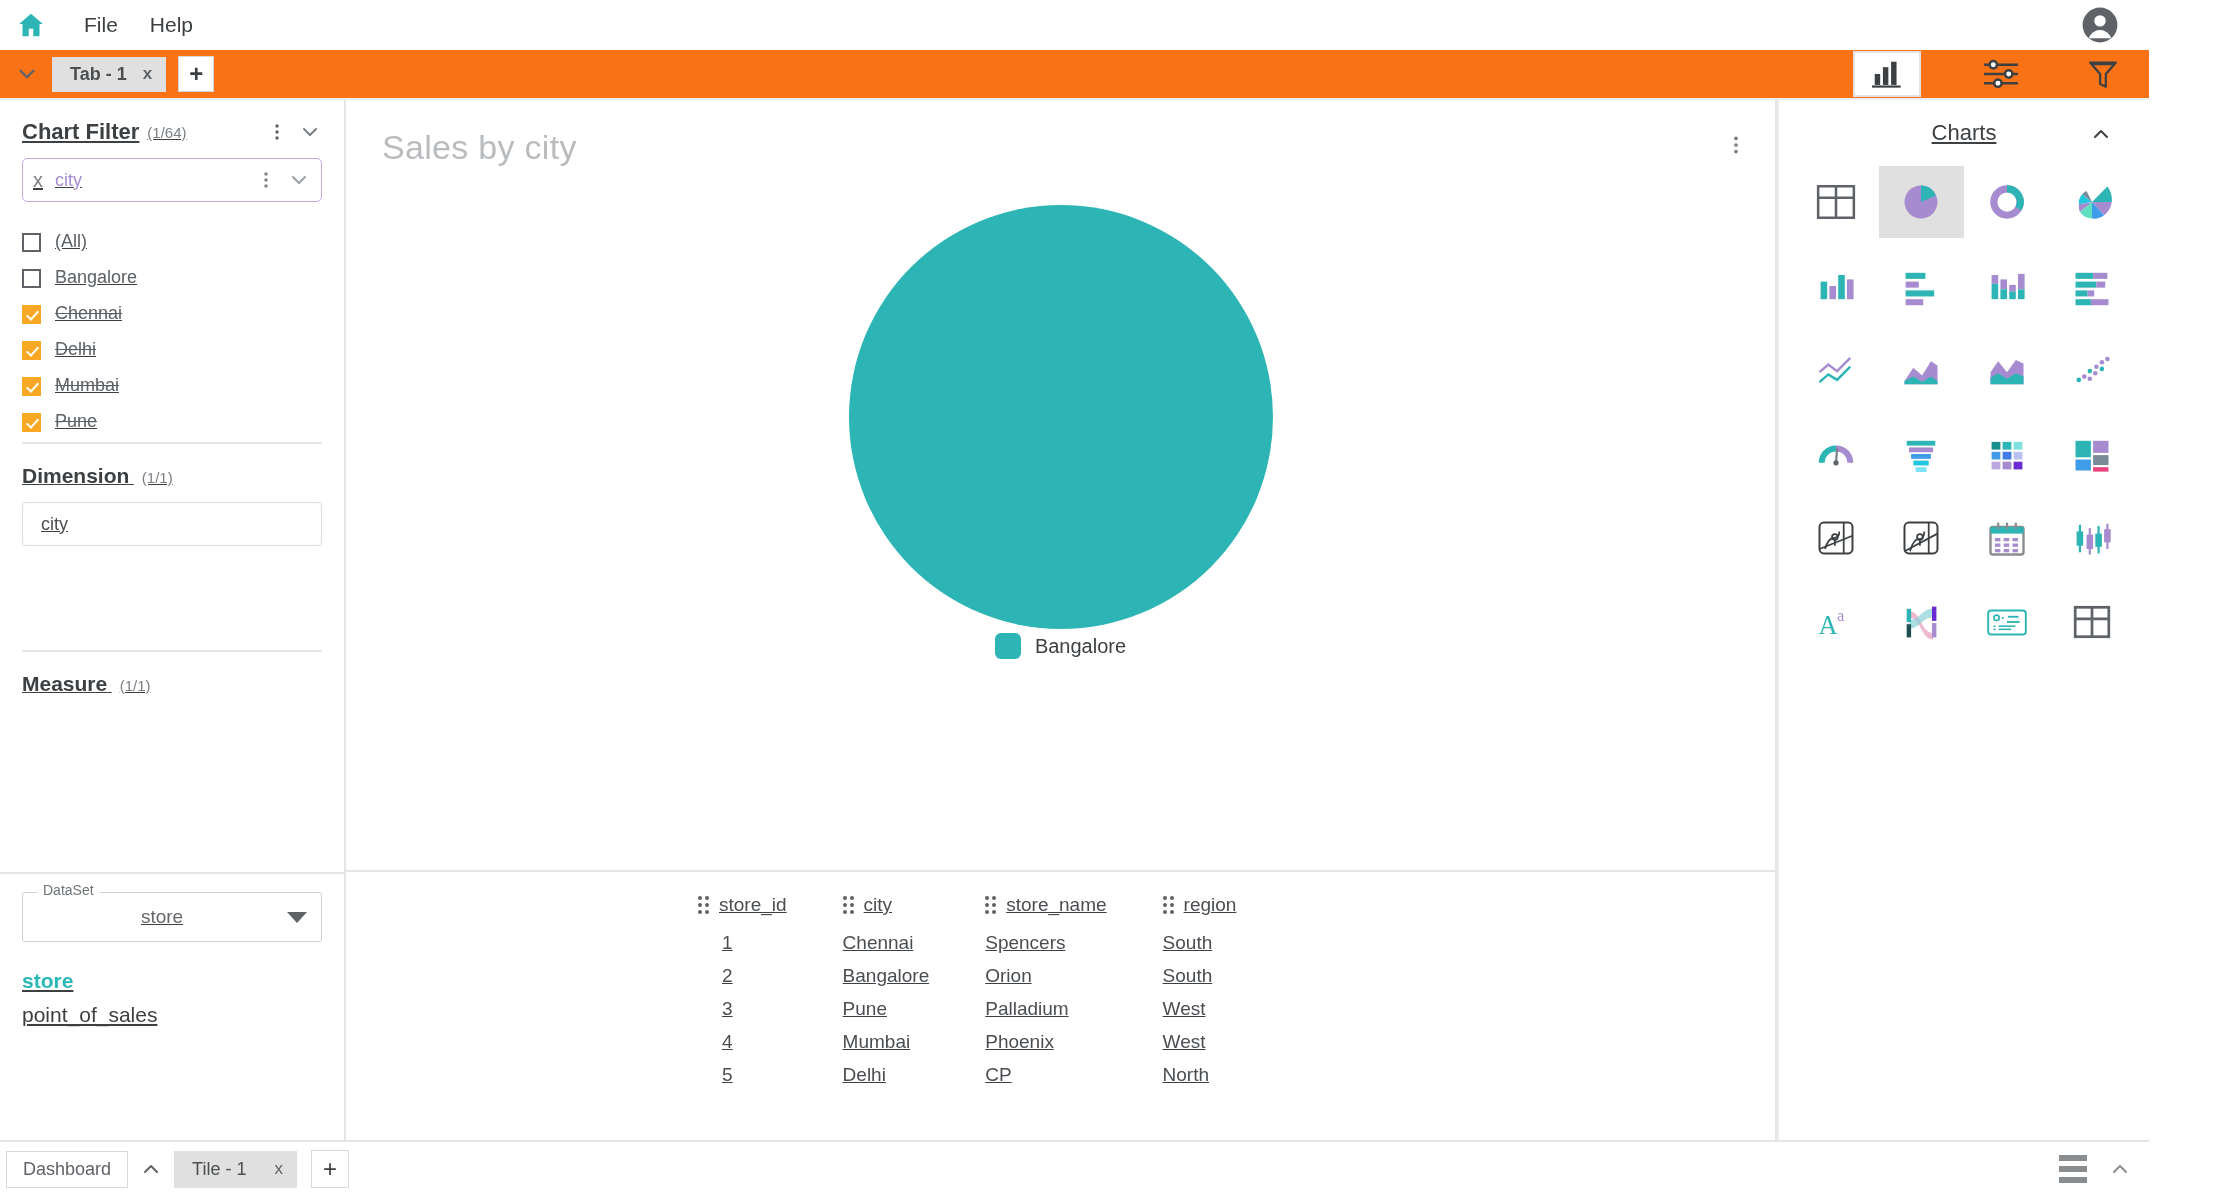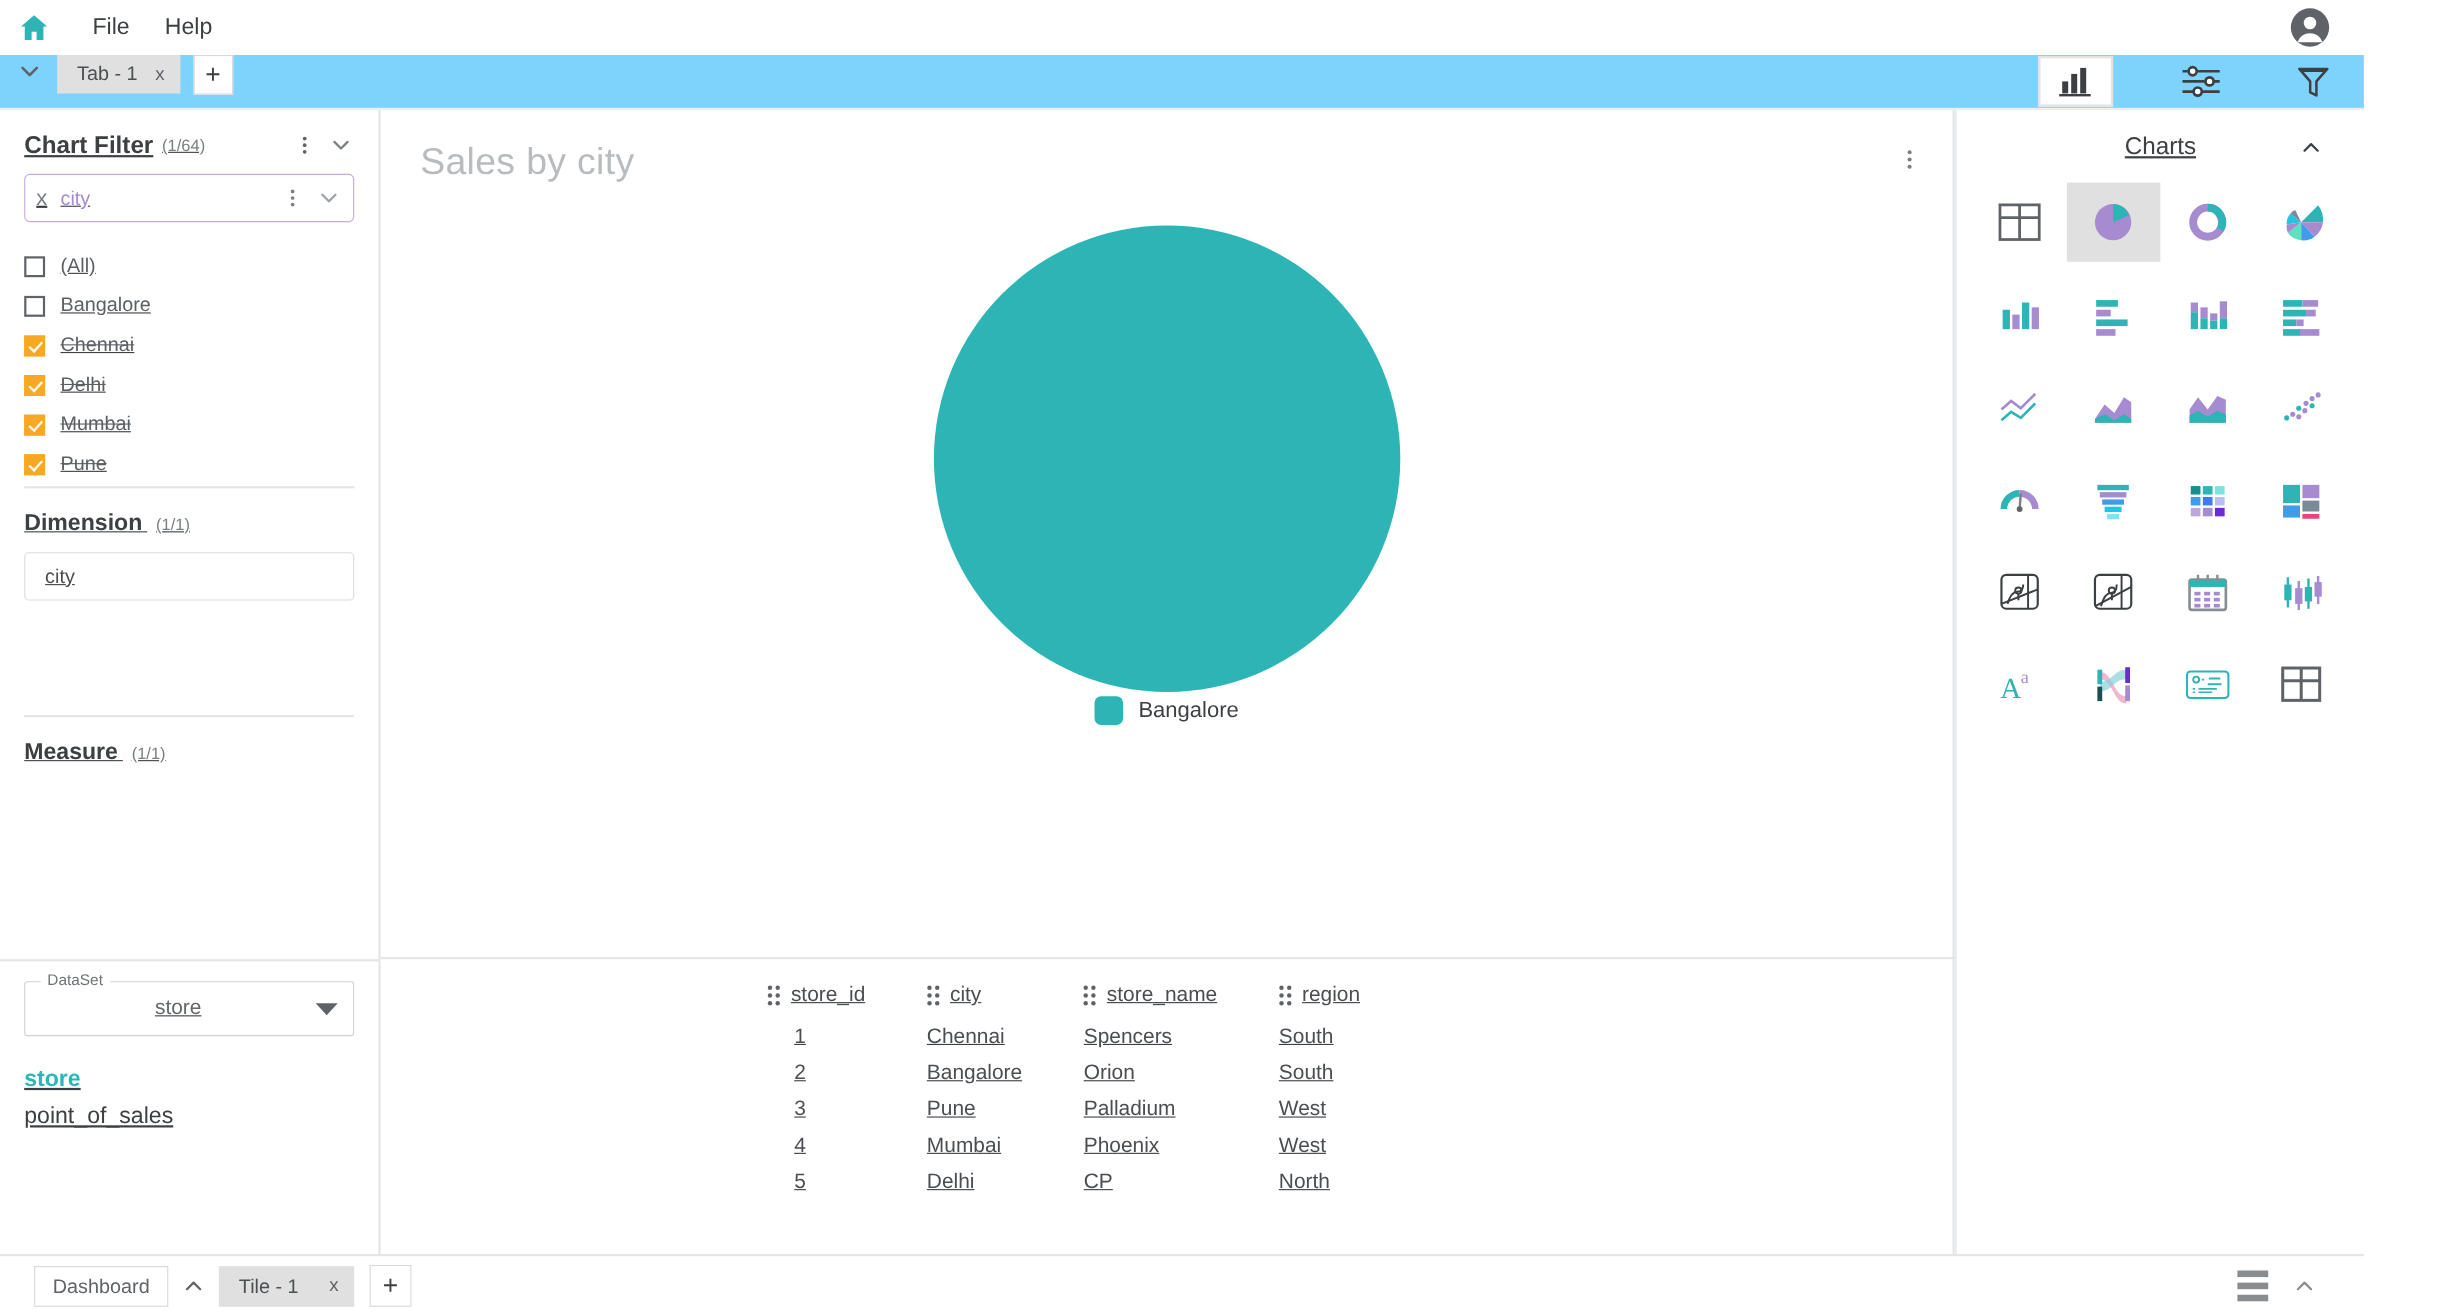--- a/index.html
+++ b/index.html
@@ -24,25 +24,26 @@
   .menu-item {
     font-size: 21px; color: #3c4043;
     padding: 4px 14px; margin-right: 4px; cursor: default;
   }
   .menubar-spacer { flex: 1 1 auto; }
   .avatar { width: 38px; height: 38px; margin-right: 16px; }
 
   
   .tabbar {
     height: 50px; flex: 0 0 50px;
-    display: flex; align-items: flex-start;
+    display: flex; align-items: center;
     padding: 0 12px;
-    background: #7dd3fc;
+    background: #f97316;
     border-bottom: 2px solid #eceef0;
     position: relative;
+    font-weight: bold;
   }
   .tab-chevron { width: 30px; height: 30px; display: flex; align-items: center; justify-content: center; margin-right: 10px; }
   .tab {
     display: flex; align-items: center; gap: 16px;
     background: #e0e0e0;
     padding: 7px 14px 7px 18px;
     font-size: 18px; color: #4b4f52;
   }
   .tab .tab-close { color: #5f6368; font-size: 17px; }
   .tab-add {
@@ -185,21 +186,21 @@
     row-gap: 12px; padding: 6px 14px 0 14px;
   }
   .chart-cell {
     height: 72px; display: flex; align-items: center; justify-content: center;
   }
   .chart-cell.selected { background: #e0e0e0; }
 
   
   .bottombar {
     height: 56px; flex: 0 0 56px;
-    display: flex; align-items: center; padding: 0 31px;
+    display: flex; align-items: center; padding: 0 6px;
     border-top: 2px solid #e3e5e7; background: #fff;
   }
   .btn-outline {
     border: 1.5px solid #d8d8d8; background: #fff;
     padding: 7px 16px; font-size: 18px; color: #5f6368;
   }
   .bottom-chevron { width: 34px; height: 30px; display: flex; align-items: center; justify-content: center; margin: 0 6px; }
   .tile {
     display: flex; align-items: flex-start; gap: 28px;
     background: #e0e0e0; padding: 8px 14px 8px 18px;

